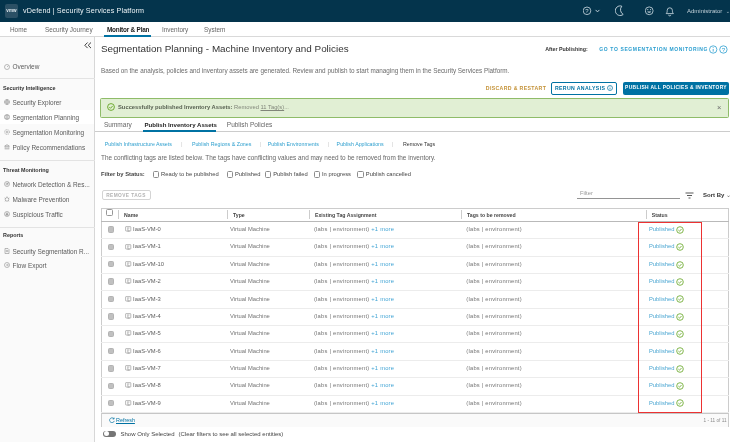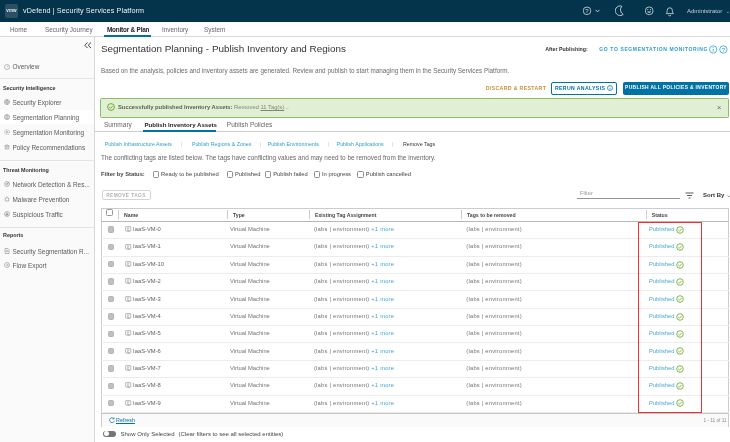--- a/index.html
+++ b/index.html
@@ -172,21 +172,21 @@
     <span class="tx">Security Segmentation R...</span>
   </div>
   <div class="sitem" style="top:257.5px">
     <svg class="ic" width="6" height="6" viewBox="0 0 6 6" fill="none" stroke="#8f8f8f" stroke-width="0.6">
         <circle cx="3" cy="3" r="2.5"></circle>
         <path d="M2 3 h2.2 M3.4 2.2 l0.9 0.8 -0.9 0.8"></path>
       </svg>
     <span class="tx">Flow Export</span>
   </div>
 
-  <div class="abs nw" id="title">Segmentation Planning - Publish Inventory and Regions</div>
+  <div class="abs nw" id="title">Segmentation Planning - Machine Inventory and Policies</div>
   <div class="abs nw" style="left:545.2px; top:46px; font-size:5.3px; font-weight:bold; color:#333;" id="afterpub">After Publishing:</div>
   <div class="abs nw" style="left:599.3px; top:46.3px; color:#2d9fd0; font-weight:bold; font-size:5px; letter-spacing:.62px;" id="gotoseg">GO TO SEGMENTATION MONITORING</div>
   <svg class="abs" style="left:709px; top:45px;" width="20" height="9" viewBox="0 0 20 9" fill="none" stroke="#2d9fd0" stroke-width="0.8">
     <circle cx="4.2" cy="4.5" r="3.7"></circle>
       <path d="M4.2 4 v2.6 M4.2 2.2 v0.9"></path>
     <circle cx="14.4" cy="4.5" r="3.7"></circle>
       <text x="14.4" y="6.9" font-size="6.2" fill="#2d9fd0" stroke="none" text-anchor="middle" font-family="Liberation Sans">?</text>
   </svg>
   <div class="abs nw" id="desc">Based on the analysis, policies and inventory assets are generated. Review and publish to start managing them in the Security Services Platform.</div>
 

